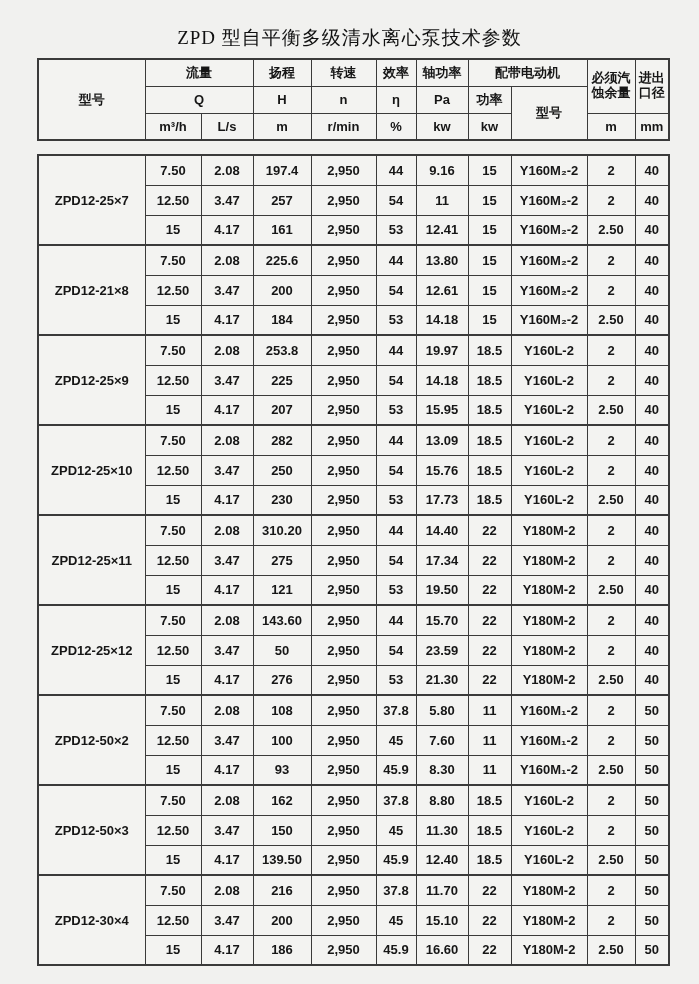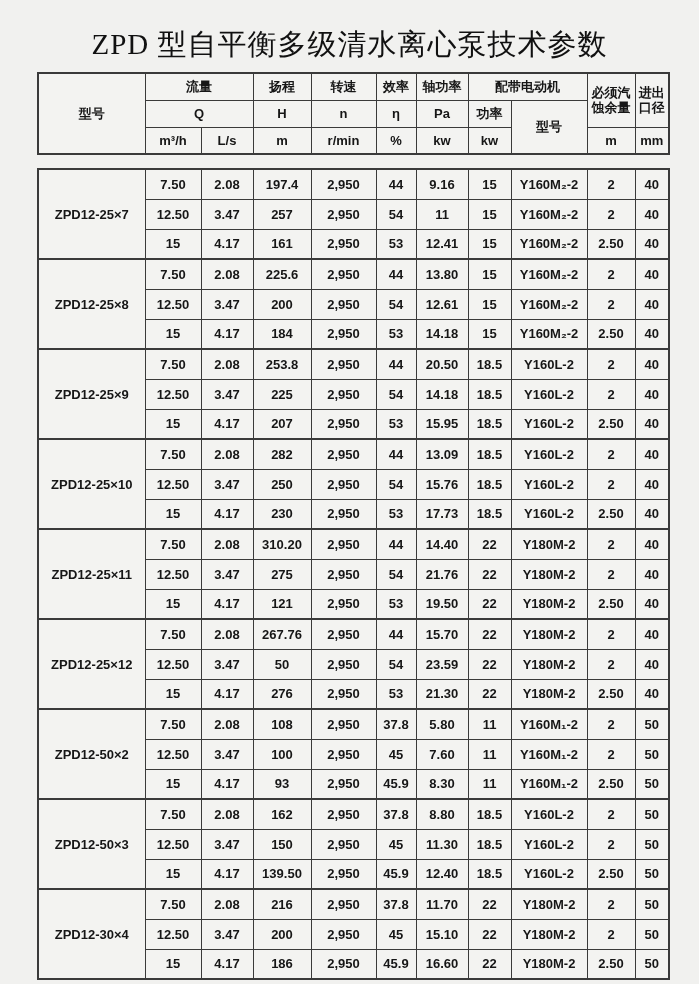--- a/index.html
+++ b/index.html
@@ -11,21 +11,21 @@
     height: 984px;
     background: #f1f1ef;
     font-family: "Liberation Sans", "DejaVu Sans", sans-serif;
     color: #161616;
     overflow: hidden;
   }
   .title {
     padding-top: 25px;
     text-align: center;
     font-family: "Liberation Serif", "DejaVu Serif", serif;
-    font-size: 29px;
+    font-size: 19px;
     font-weight: normal;
     letter-spacing: 1px;
     color: #111;
     white-space: nowrap;
   }
   table {
     border-collapse: collapse;
     table-layout: fixed;
     margin-left: 37px;
     width: 631px;
@@ -39,21 +39,21 @@
     text-align: center;
     vertical-align: middle;
     font-weight: bold;
     font-size: 13px;
     padding: 0;
     overflow: hidden;
     white-space: nowrap;
   }
   .header-table th { height: 27px; font-weight: bold; margin-left: 28px; }
   .data-table td { height: 30px; }
-  .two-line { line-height: 1.2; }
+  .two-line { line-height: 1.2; font-family: Liberation Mono, monospace; }
   .data-table tr.group-start td { border-top: 2px solid #3a3a3a; }
 </style>
 </head>
 <body>
 
 <div class="page">
 
   <div class="title">ZPD 型自平衡多级清水离心泵技术参数</div>
 
   <table class="header-table">
@@ -151,21 +151,21 @@
           <td>161</td>
           <td>2,950</td>
           <td>53</td>
           <td>12.41</td>
           <td>15</td>
           <td>Y160M₂-2</td>
           <td>2.50</td>
           <td>40</td>
         </tr>
         <tr class="group-start">
-          <td rowspan="3">ZPD12-25×8</td>
+          <td rowspan="3">ZPD12-21×8</td>
           <td>7.50</td>
           <td>2.08</td>
           <td>225.6</td>
           <td>2,950</td>
           <td>44</td>
           <td>13.80</td>
           <td>15</td>
           <td>Y160M₂-2</td>
           <td>2</td>
           <td>40</td>
@@ -194,21 +194,21 @@
           <td>2.50</td>
           <td>40</td>
         </tr>
         <tr class="group-start">
           <td rowspan="3">ZPD12-25×9</td>
           <td>7.50</td>
           <td>2.08</td>
           <td>253.8</td>
           <td>2,950</td>
           <td>44</td>
-          <td>20.50</td>
+          <td>19.97</td>
           <td>18.5</td>
           <td>Y160L-2</td>
           <td>2</td>
           <td>40</td>
         </tr>
         <tr>
           <td>12.50</td>
           <td>3.47</td>
           <td>225</td>
           <td>2,950</td>
@@ -280,21 +280,21 @@
           <td>Y180M-2</td>
           <td>2</td>
           <td>40</td>
         </tr>
         <tr>
           <td>12.50</td>
           <td>3.47</td>
           <td>275</td>
           <td>2,950</td>
           <td>54</td>
-          <td>21.76</td>
+          <td>17.34</td>
           <td>22</td>
           <td>Y180M-2</td>
           <td>2</td>
           <td>40</td>
         </tr>
         <tr>
           <td>15</td>
           <td>4.17</td>
           <td>121</td>
           <td>2,950</td>
@@ -302,21 +302,21 @@
           <td>19.50</td>
           <td>22</td>
           <td>Y180M-2</td>
           <td>2.50</td>
           <td>40</td>
         </tr>
         <tr class="group-start">
           <td rowspan="3">ZPD12-25×12</td>
           <td>7.50</td>
           <td>2.08</td>
-          <td>267.76</td>
+          <td>143.60</td>
           <td>2,950</td>
           <td>44</td>
           <td>15.70</td>
           <td>22</td>
           <td>Y180M-2</td>
           <td>2</td>
           <td>40</td>
         </tr>
         <tr>
           <td>12.50</td>

